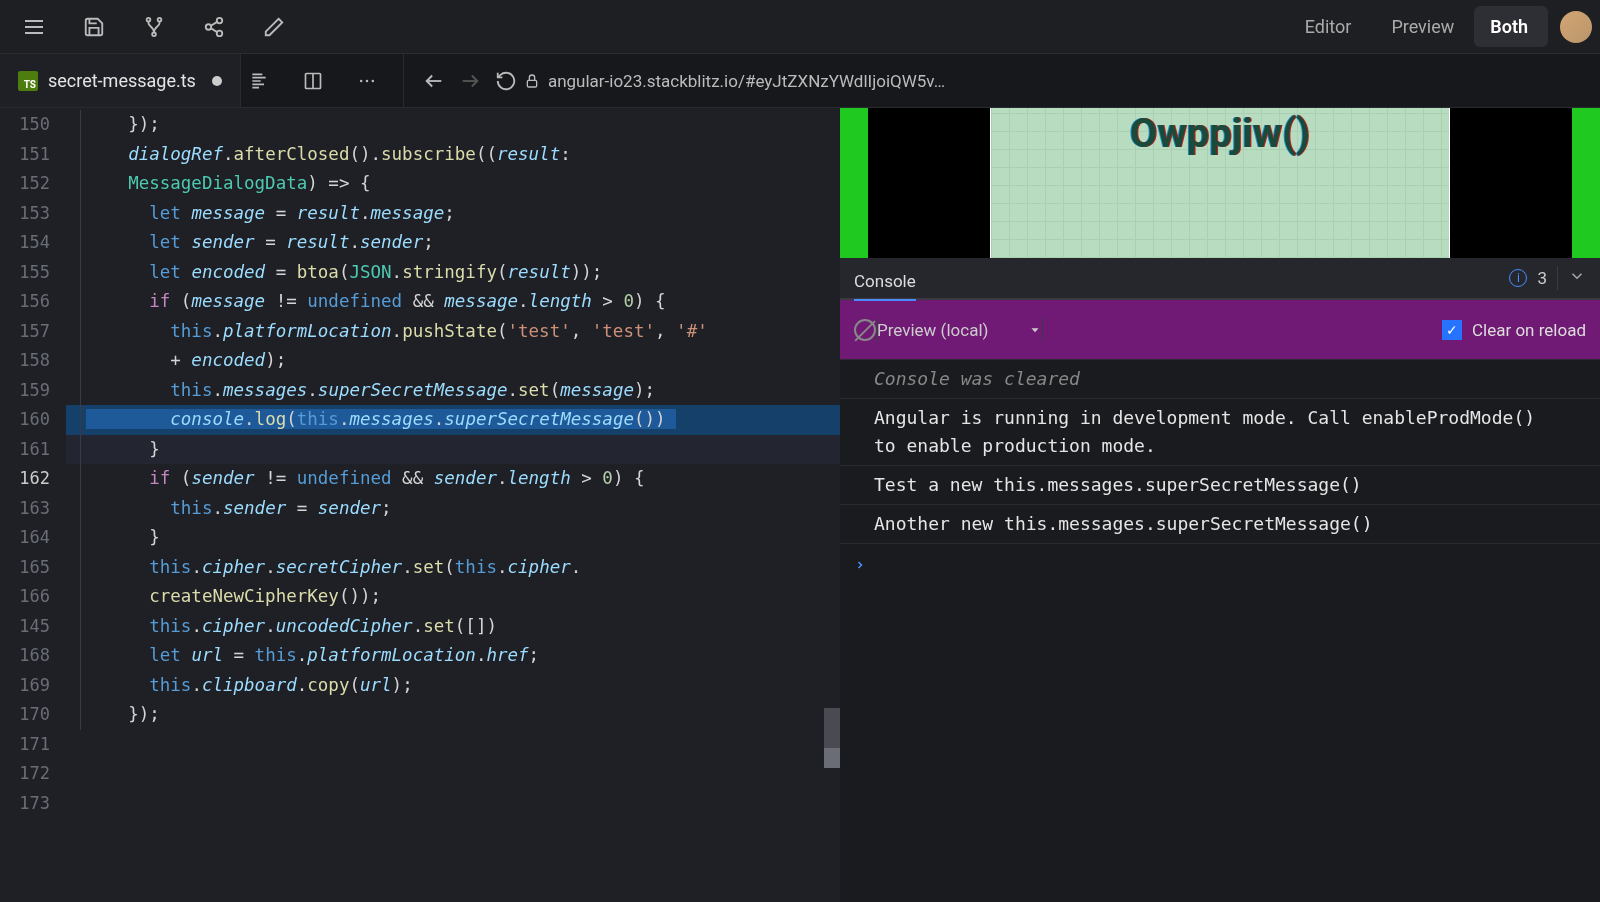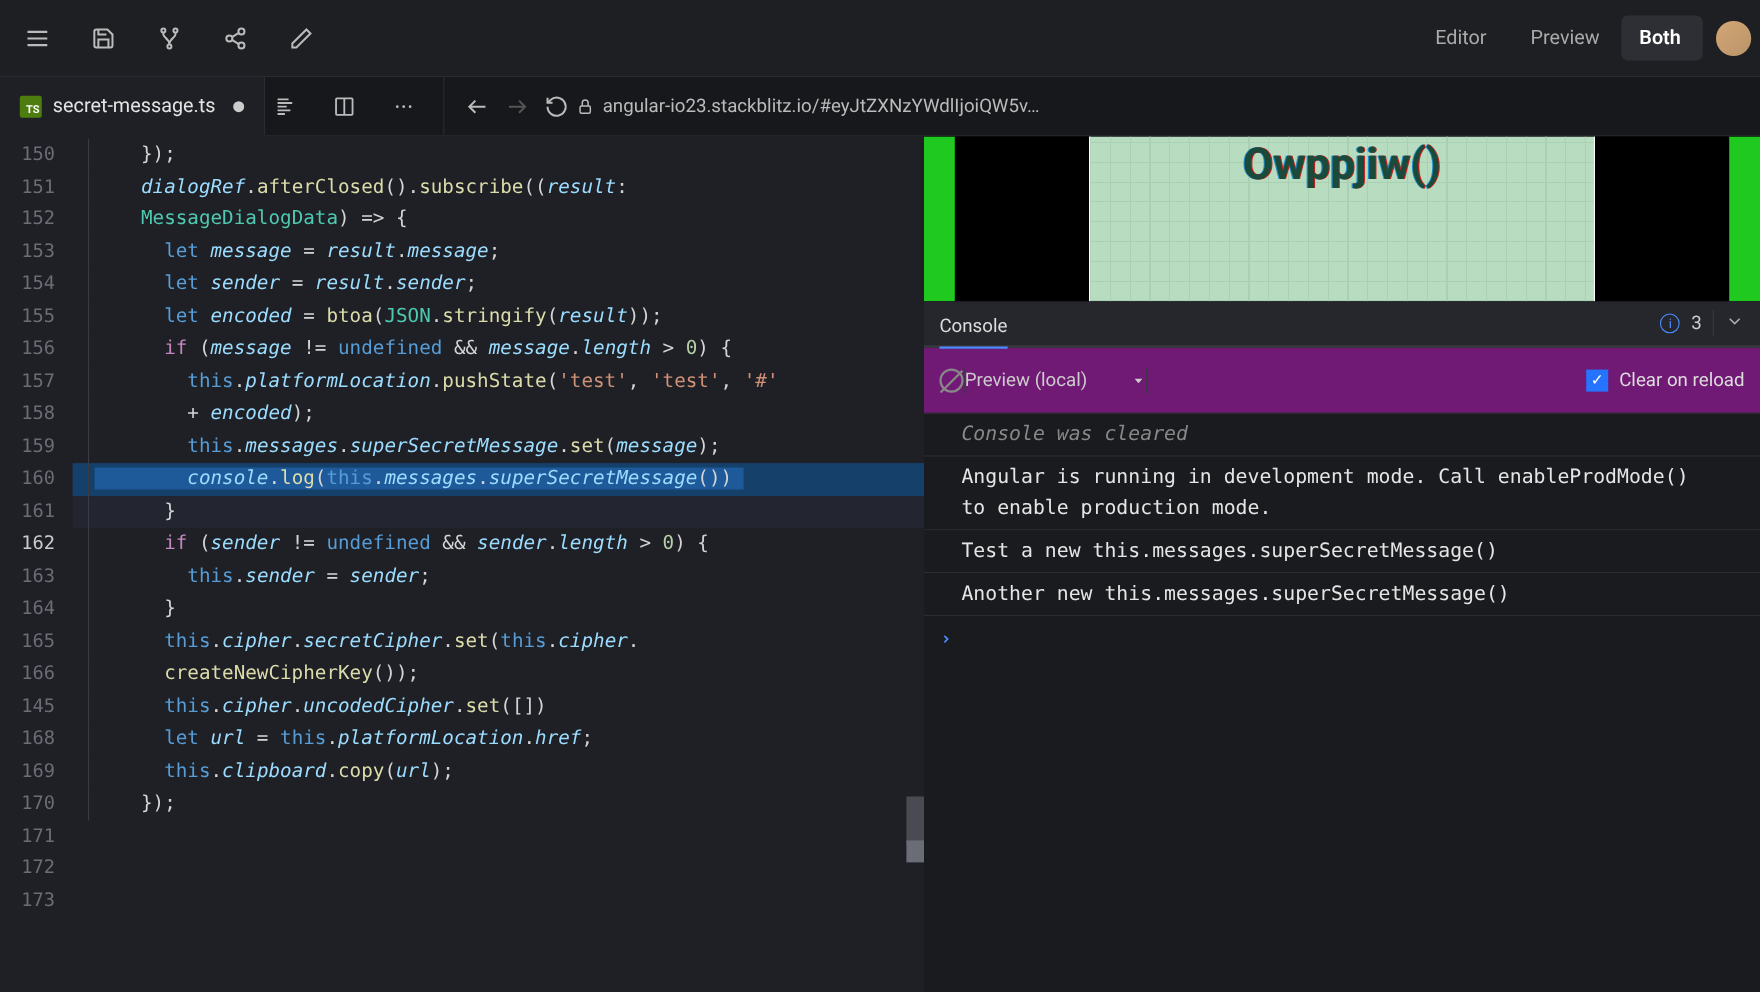--- a/index.html
+++ b/index.html
@@ -7,21 +7,21 @@
   font-family: -apple-system, BlinkMacSystemFont, "Segoe UI", Roboto, sans-serif;
   background: #1a1a1e;
   color: #ccc;
   width: 1600px;
   height: 902px;
   overflow: hidden;
 }
 
 
 .topbar {
-  height: 70px;
+  height: 54px;
   background: #1e1f23;
   display: flex;
   align-items: center;
   padding: 0 8px;
   border-bottom: 1px solid #2a2b30;
 }
 .topbar-left { display: flex; gap: 24px; align-items: center; padding-left: 8px; }
 .topbar-right { margin-left: auto; display: flex; align-items: center; gap: 0; }
 .icon-btn {
   width: 36px; height: 36px;

